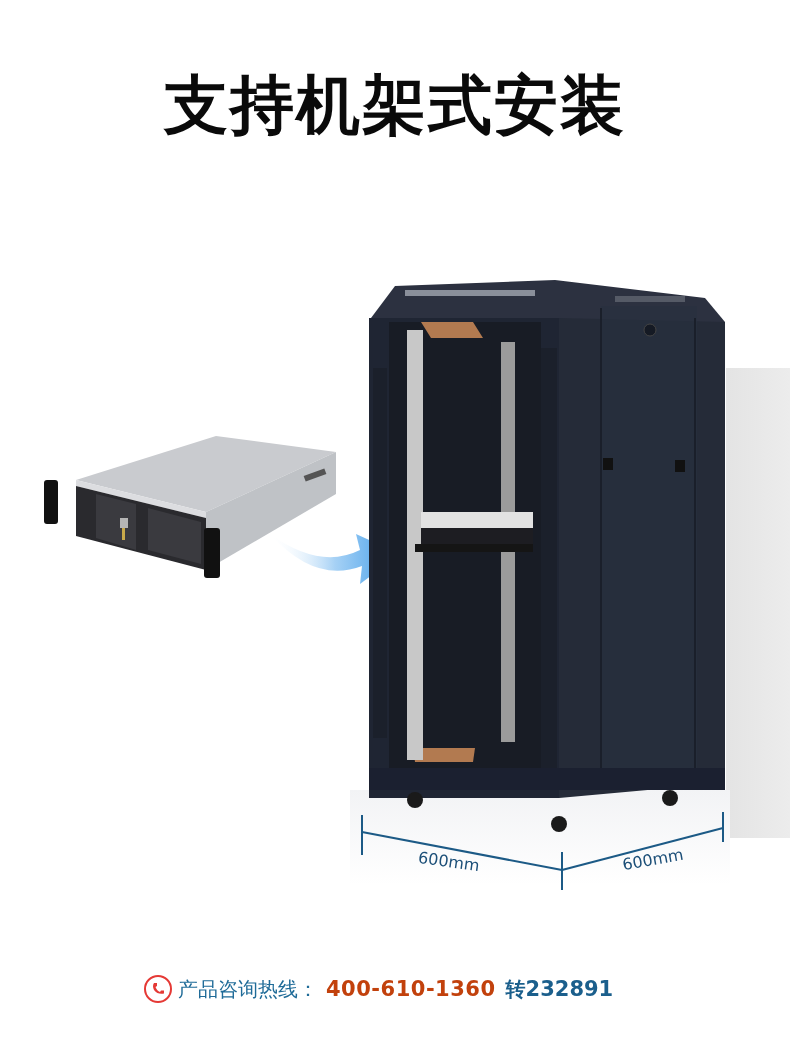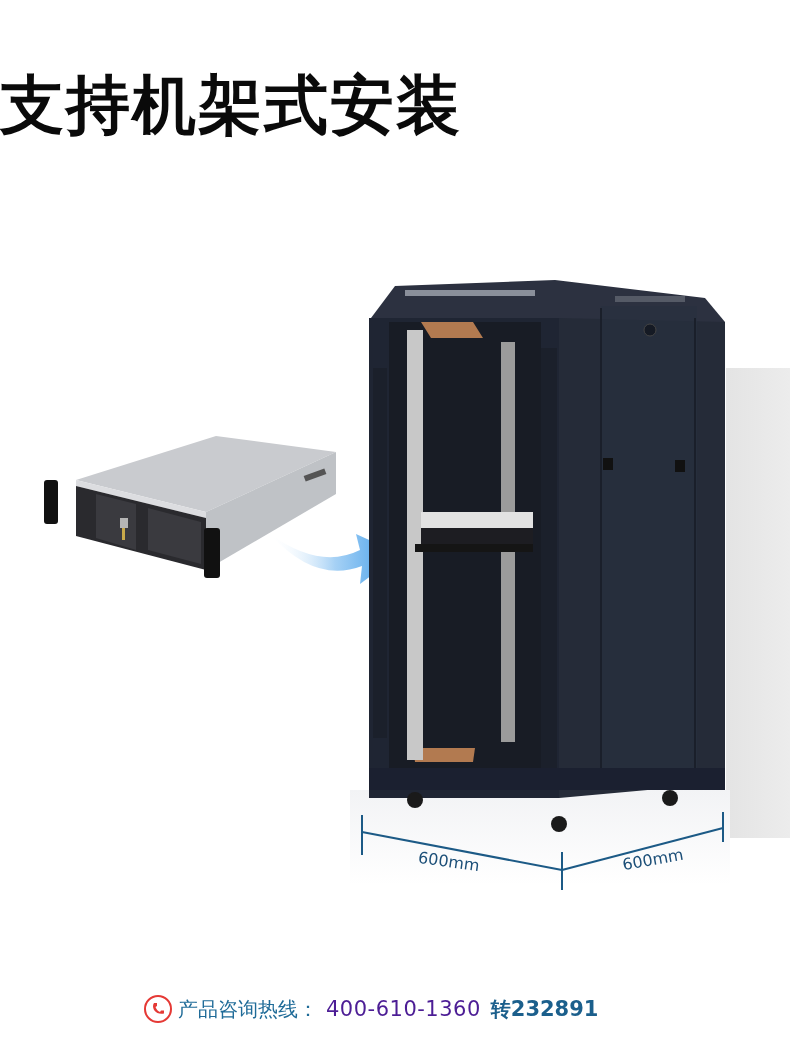--- a/index.html
+++ b/index.html
@@ -1,20 +1,20 @@
 <!DOCTYPE html>
 <html><head>
 <meta charset="utf-8">
 <style>
   * { margin:0; padding:0; box-sizing:border-box; }
   html, body { width:790px; height:1046px; background:#ffffff; overflow:hidden; }
   body { position:relative; font-family:"DejaVu Sans", sans-serif; }
 
   .title {
-    position:absolute; left:0; top:62px; width:790px; text-align:left;
+    position:absolute; left:0; top:62px; width:790px; text-align:center;
     font-size:64px; font-weight:bold; color:#0a0a0a; letter-spacing:2px;
     font-family:"DejaVu Sans", sans-serif;
   }
 
   
   .wall { position:absolute; left:726px; top:368px; width:64px; height:470px; background:linear-gradient(90deg,#e4e4e4,#ececec); }
   .floor { position:absolute; left:350px; top:790px; width:380px; height:95px;
     background:linear-gradient(180deg,#f2f3f5 0%, #ffffff 100%); }
 
   
@@ -27,28 +27,28 @@
   .cabinet { position:absolute; left:365px; top:278px; width:366px; height:560px; }
 
   .dim-label {
     position:absolute; font-family:"DejaVu Sans", sans-serif; font-size:16px;
     color:#1c4f78; font-weight:normal;
   }
   .dim-left { left:418px; top:852px; transform:rotate(8deg); }
   .dim-right { left:622px; top:850px; transform:rotate(-10deg); }
 
   .hotline {
-    position:absolute; left:144px; top:972px; height:34px; display:flex; align-items:center;margin-top:20px;
+    position:absolute; left:144px; top:972px; height:34px; display:flex; align-items:center;
   }
   .phone-icon {
     width:28px; height:28px; border:2px solid #e53935; border-radius:50%;
     display:flex; align-items:center; justify-content:center; margin-right:6px;
   }
   .hot-label { font-size:20px; color:#1f6b98; margin-right:8px; font-family:"DejaVu Sans", sans-serif; }
-  .hot-number { font-size:21px; color:#4c1d95; font-weight:normal; font-family:"DejaVu Sans", sans-serif; letter-spacing:0.5px; }
+  .hot-number { font-size:21px; color:#c2410c; font-weight:bold; font-family:"DejaVu Sans", sans-serif; letter-spacing:0.5px; }
   .hot-ext-label { font-size:20px; color:#1b5f8c; margin-left:10px; font-weight:bold; font-family:"DejaVu Sans", sans-serif; }
   .hot-ext { font-size:21px; color:#1b5f8c; font-weight:bold; font-family:"DejaVu Sans", sans-serif; }
 </style>
 </head>
 <body>
 
 <div class="title">支持机架式安装</div>
 
 <div class="wall"></div>
 <div class="floor"></div>

